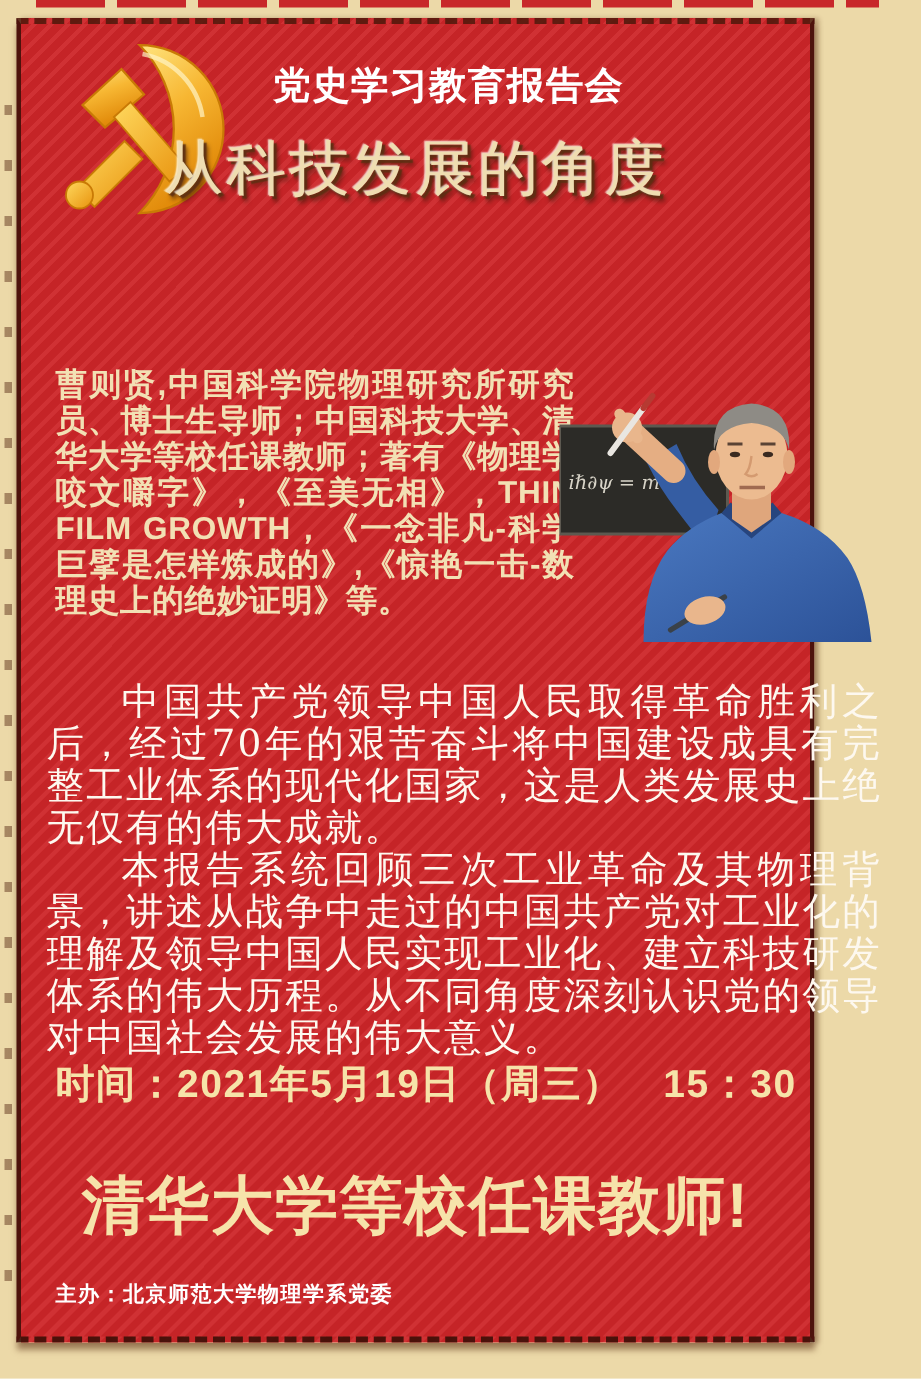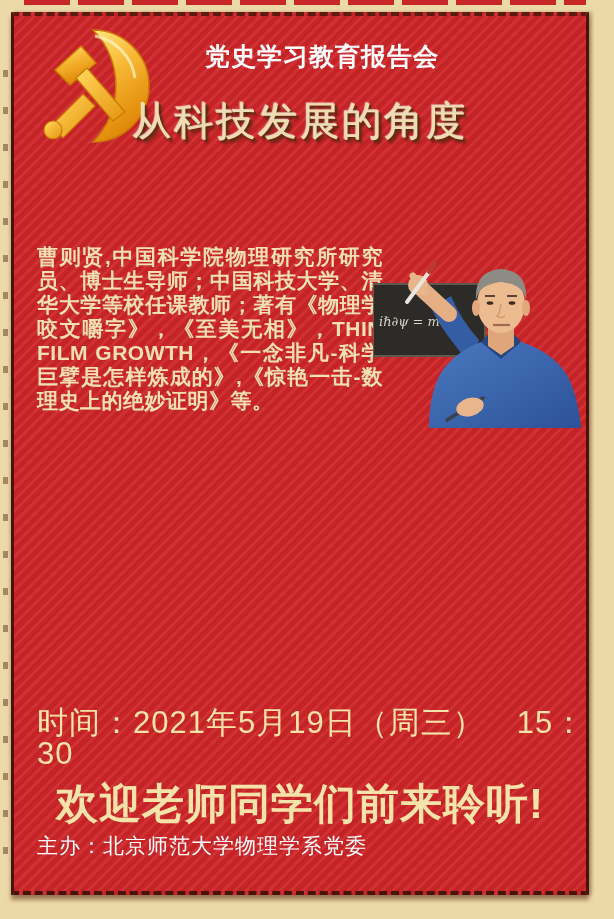--- a/index.html
+++ b/index.html
@@ -4,52 +4,52 @@
 <style>
   html,body{margin:0;padding:0;}
   body{width:614px;height:919px;font-family:"Liberation Sans",sans-serif;}
   .poster{position:relative;width:614px;height:919px;background:#ecd9a8;overflow:hidden;}
 
   .top-sliver{position:absolute;left:24px;right:28px;top:0;height:5px;
     background:repeating-linear-gradient(90deg,#c8272a 0 46px,rgba(200,39,42,0) 46px 54px);}
   .stitches-left{position:absolute;left:3px;top:40px;bottom:40px;width:5px;
     background:repeating-linear-gradient(180deg,transparent 0 30px,rgba(96,52,28,0.5) 30px 37px);}
 
-  .panel{position:absolute;left:11px;top:12px;width:578px;height:883px;box-sizing:border-box;
+  .panel{position:absolute;left:11px;top:12px;width:532px;height:883px;box-sizing:border-box;
     background:repeating-linear-gradient(135deg,#c52427 0 5px,#d03134 5px 8px);
     border:3px solid #4d120c;border-top:4px dashed rgba(77,24,12,0.85);
     border-bottom:4px dashed rgba(60,16,8,0.9);
     box-shadow:0 5px 4px rgba(90,45,20,0.5),3px 0 3px rgba(90,45,20,0.3);}
 
   .emblem{position:absolute;left:18px;top:10px;width:122px;height:126px;}
 
   .event-type{position:absolute;top:24px;left:0;width:100%;box-sizing:border-box;padding-left:44px;
     text-align:center;color:#ffffff;font-size:25px;font-weight:bold;letter-spacing:1px;}
 
   .main-title{position:absolute;top:72px;left:0;width:100%;box-sizing:border-box;
-    text-align:center;font-family:Liberation Mono, monospace;color:#efddb1;font-size:40px;line-height:50px;
+    text-align:center;font-family:Liberation Serif, serif;color:#efddb1;font-size:40px;line-height:50px;
     letter-spacing:2px;
-    text-shadow:-1px -1px 1px rgba(255,255,240,0.8),2px 2px 1px rgba(92,46,18,0.95),3px 4px 3px rgba(60,25,10,0.6);margin-top:12px;}
+    text-shadow:-1px -1px 1px rgba(255,255,240,0.8),2px 2px 1px rgba(92,46,18,0.95),3px 4px 3px rgba(60,25,10,0.6);}
 
   .bio{position:absolute;left:23px;top:229px;width:346px;color:#f2e0b4;font-size:21px;line-height:24px;
     font-weight:600;letter-spacing:0.5px;text-align:justify;}
 
   .photo{position:absolute;left:359px;top:230px;width:228px;height:182px;}
 
   .body-paragraphs{position:absolute;left:17px;top:438px;width:557px;color:#fdf8ef;
     font-family:"DejaVu Serif",serif;font-size:25px;line-height:28px;letter-spacing:1.5px;text-align:justify;}
   .body-paragraphs p{margin:0;text-indent:2em;}
 
-  .when-where{position:absolute;left:23px;top:691px;color:#f6e3a9;font-size:31px;font-weight:normal;
+  .when-where{position:absolute;left:23px;top:691px;color:#f6e3a9;font-size:26px;font-weight:bold;
     line-height:31px;letter-spacing:1px;}
 
   .welcome{position:absolute;top:760px;left:0;width:100%;text-align:center;color:#f6e3aa;
     font-size:42px;font-weight:bold;letter-spacing:1px;}
 
-  .organizer{position:absolute;left:23px;top:816px;color:#ffffff;font-size:21px;font-weight:normal;
+  .organizer{position:absolute;left:23px;top:838px;color:#ffffff;font-size:14px;font-weight:bold;
     letter-spacing:1px;}
 </style>
 </head>
 <body>
 
 <div class="poster">
   <div class="top-sliver"></div>
   <div class="stitches-left"></div>
 
   <div class="panel">
@@ -120,22 +120,26 @@
         <ellipse cx="117" cy="57" rx="3.4" ry="1.8" fill="#3a2a20"></ellipse>
         <ellipse cx="139" cy="57" rx="3.4" ry="1.8" fill="#3a2a20"></ellipse>
         <path d="M 128,58 Q 127,67 124,70 Q 128,73 132,70" fill="none" stroke="#d49a70" stroke-width="1.6"></path>
         <line x1="120" y1="79" x2="137" y2="79" stroke="#a06a50" stroke-width="2.2"></line>
 
         <line x1="74" y1="174" x2="110" y2="152" stroke="#3a4148" stroke-width="3.5" stroke-linecap="round"></line>
         <ellipse cx="97" cy="161" rx="14" ry="9" fill="#e9b68c" transform="rotate(-16 97 161)"></ellipse>
       </g>
     </svg>
 
+    <div class="body-paragraphs">
+      <p>中国共产党领导中国人民取得革命胜利之后，经过70年的艰苦奋斗将中国建设成具有完整工业体系的现代化国家，这是人类发展史上绝无仅有的伟大成就。</p>
+      <p>本报告系统回顾三次工业革命及其物理背景，讲述从战争中走过的中国共产党对工业化的理解及领导中国人民实现工业化、建立科技研发体系的伟大历程。从不同角度深刻认识党的领导对中国社会发展的伟大意义。</p>
+    </div>
 
     <div class="when-where">
       <div>时间：2021年5月19日（周三）　15：30</div>
     </div>
 
-    <div class="welcome">欢迎老师同学们前来聆听!</div>
+    <div class="welcome">清华大学等校任课教师!</div>
 
     <div class="organizer">主办：北京师范大学物理学系党委</div>
   </div>
 </div>
 
 </body></html>

